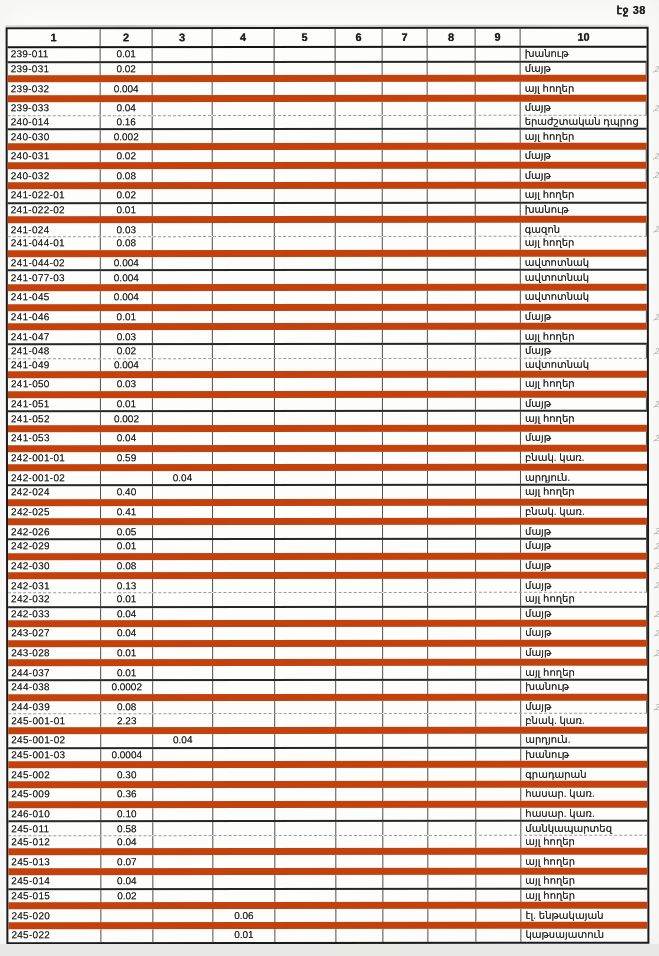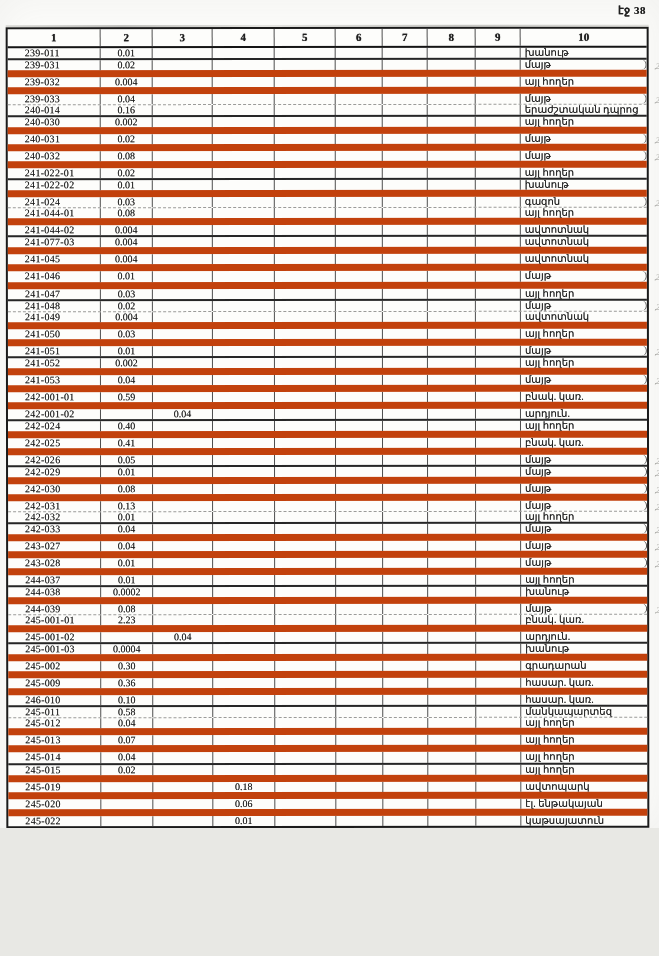--- a/index.html
+++ b/index.html
@@ -1,18 +1,18 @@
 <!DOCTYPE html>
 <html><head>
 <meta charset="utf-8">
 <style>
   html,body{margin:0;padding:0;background:#e8e8e4;}
   .screen{
-    position:relative;width:659px;height:828px;background:#fcfcfa;
-    font-family:Liberation Serif, serif;color:#1f1f1f;overflow:hidden;
+    position:relative;width:659px;height:944px;background:#fcfcfa;
+    font-family:Liberation Sans, sans-serif;color:#1f1f1f;overflow:hidden;
     box-shadow:inset 0 0 40px rgba(120,120,110,0.08);
   }
   .page-label{
     position:absolute;top:4px;right:13px;font-size:11px;font-weight:bold;
     letter-spacing:0.5px;text-shadow:0 0 0.6px rgba(20,20,20,0.8);
   }
   .scan-table{
     position:absolute;top:27px;left:6px;width:639px;bottom:0;
     display:flex;flex-direction:column;
     border:2px solid #1b1b1b;border-bottom-width:2px;
@@ -31,23 +31,23 @@
   .hdr{
     flex:0 0 17px;border-bottom:2px solid #151515;font-weight:bold;
   }
   .cell{
     border-right:1px solid #4e4e4e;display:flex;align-items:center;
     font-size:10px;line-height:1;overflow:hidden;white-space:nowrap;
     text-shadow:0 0 0.5px rgba(25,25,25,0.65);
   }
   .cell:last-child{border-right:none;}
   .hdr .cell{justify-content:center;font-size:11px;text-shadow:0 0 0.7px rgba(10,10,10,0.9);}
-  .cell.code{padding-left:17px;letter-spacing:0.3px;}
+  .cell.code{padding-left:3px;letter-spacing:0.3px;}
   .cell.val{justify-content:center;}
-  .cell.use{padding-left:4px;border-radius:7px;}
+  .cell.use{padding-left:4px;}
   .mark{
     position:absolute;right:-16px;top:2px;font-size:8px;color:#9d9d99;
     font-style:italic;letter-spacing:-0.5px;text-shadow:none;
   }
   
   .scan-table::before{
     content:"";position:absolute;left:-2px;right:-2px;top:-4px;height:2px;
     background:linear-gradient(90deg,#bdbdb8 0%,#8a8a85 18%,#d5d5d0 40%,#9a9a95 70%,#c7c7c2 100%);
     opacity:0.55;
   }
@@ -670,32 +670,20 @@
         <div class="cell val"></div>
         <div class="cell val"></div>
         <div class="cell val"></div>
         <div class="cell val"></div>
         <div class="cell val"></div>
         <div class="cell val"></div>
         <div class="cell val"></div>
         <div class="cell use">այլ հողեր</div>
       </div>
       <div class="row">
-        <div class="cell code">245-019</div>
-        <div class="cell val"></div>
-        <div class="cell val"></div>
-        <div class="cell val">0.18</div>
-        <div class="cell val"></div>
-        <div class="cell val"></div>
-        <div class="cell val"></div>
-        <div class="cell val"></div>
-        <div class="cell val"></div>
-        <div class="cell use">ավտոպարկ</div>
-      </div>
-      <div class="row">
         <div class="cell code">245-020</div>
         <div class="cell val"></div>
         <div class="cell val"></div>
         <div class="cell val">0.06</div>
         <div class="cell val"></div>
         <div class="cell val"></div>
         <div class="cell val"></div>
         <div class="cell val"></div>
         <div class="cell val"></div>
         <div class="cell use">էլ. ենթակայան</div>

